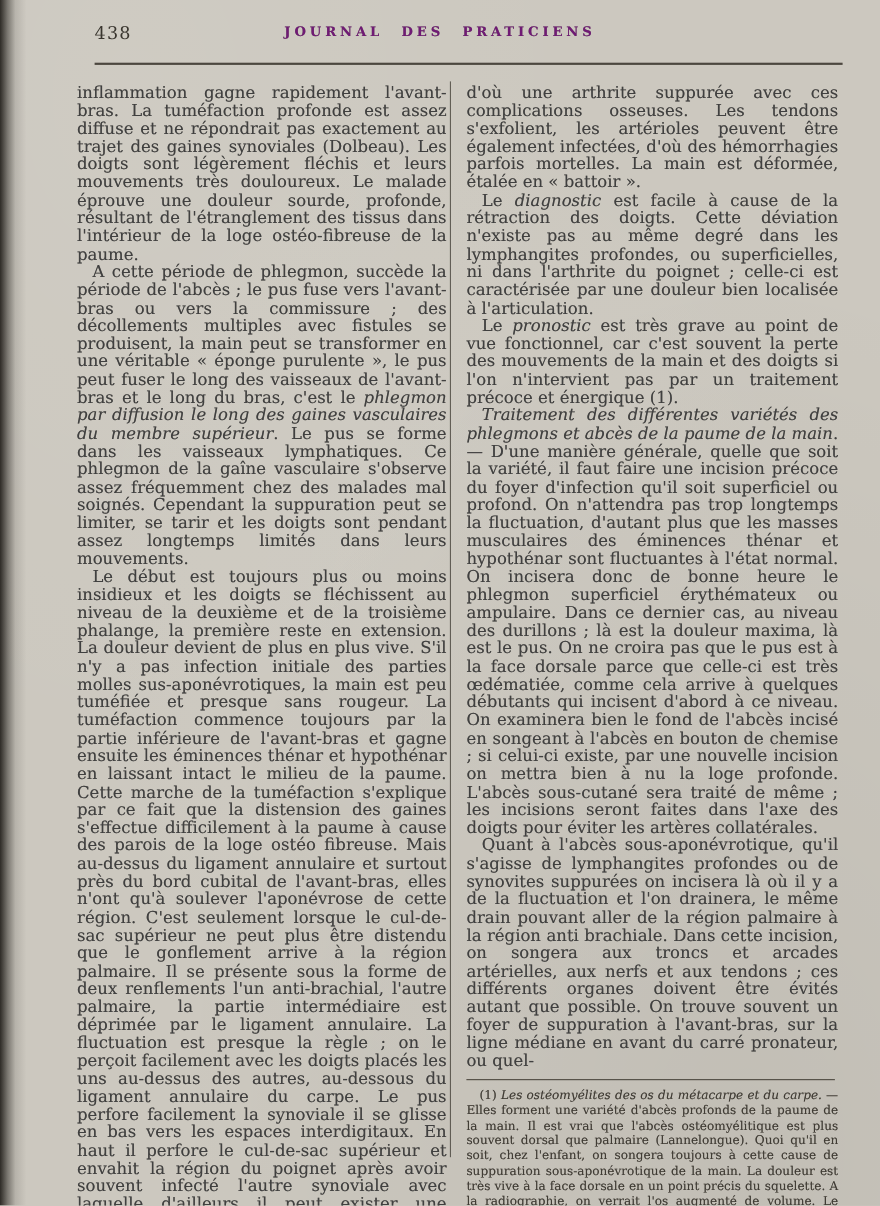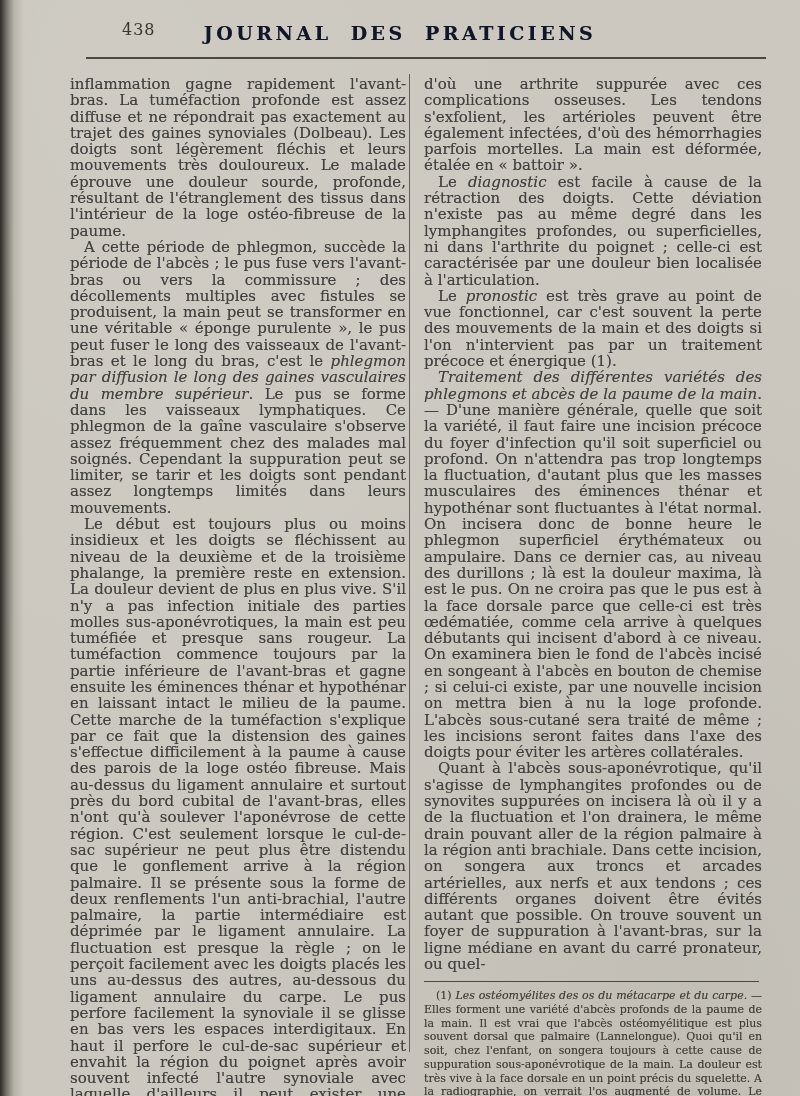--- a/index.html
+++ b/index.html
@@ -19,28 +19,28 @@
     position:absolute; left:0; top:0; bottom:0; width:24px;
     background:linear-gradient(to right,
       rgba(24,21,17,0.88) 0px,
       rgba(24,21,17,0.45) 7px,
       rgba(24,21,17,0.12) 14px,
       rgba(24,21,17,0) 24px);
     pointer-events:none;
   }
   .page-number {
     position:absolute; left:86px; top:20px;
-    font-size:16px; letter-spacing:1px; color:#3a362f;margin-left:36px;
+    font-size:16px; letter-spacing:1px; color:#3a362f;
   }
   .journal-title {
     position:absolute; left:0; right:0; top:22px;
     text-align:center;
-    font-size:19px; font-weight:700;
+    font-size:12px; font-weight:700;
     letter-spacing:3.5px; word-spacing:9px;
-    color:#0f172a;
+    color:#701a75;
     text-shadow:0 0 0.5px rgba(56,52,45,0.55);
   }
   .header-rule {
     position:absolute; left:86px; right:34px; top:57px;
     height:2px; background:#4c473f;
   }
   .column {
     position:absolute; top:76px;
   }
   .column.left  { left:70px;  width:336px; }

